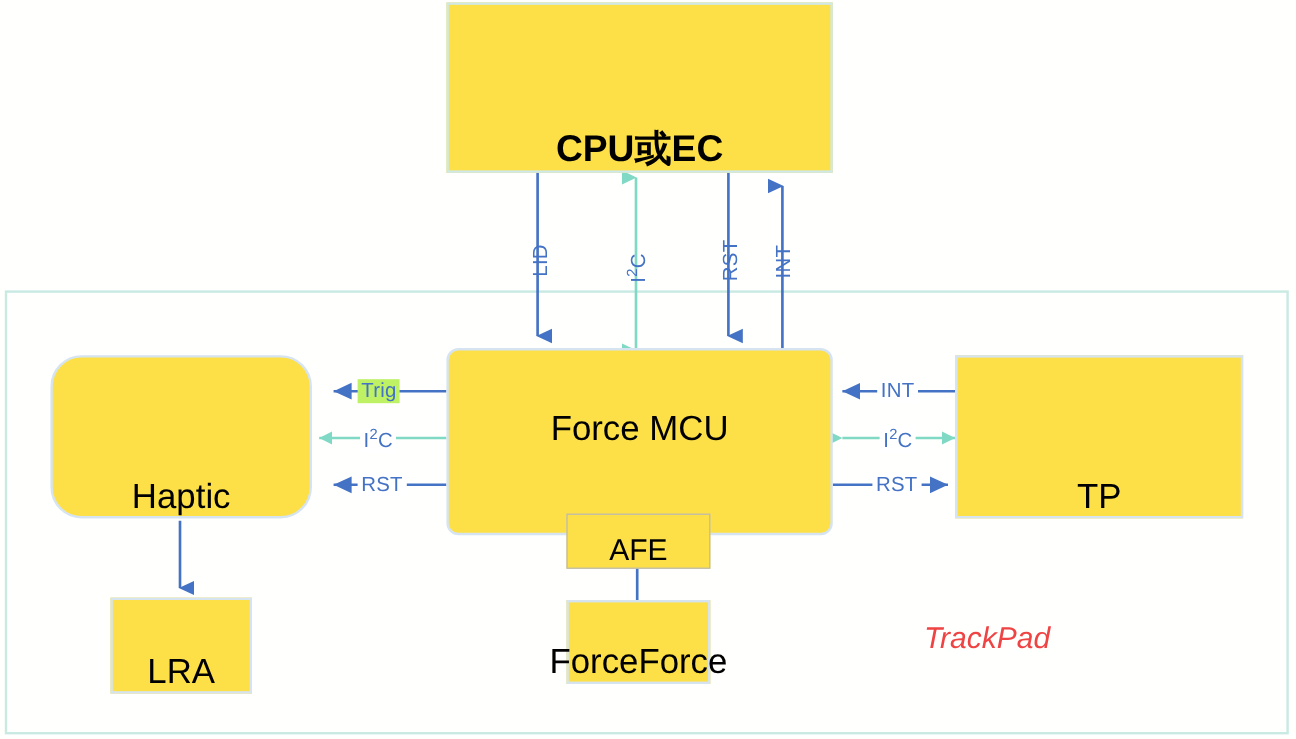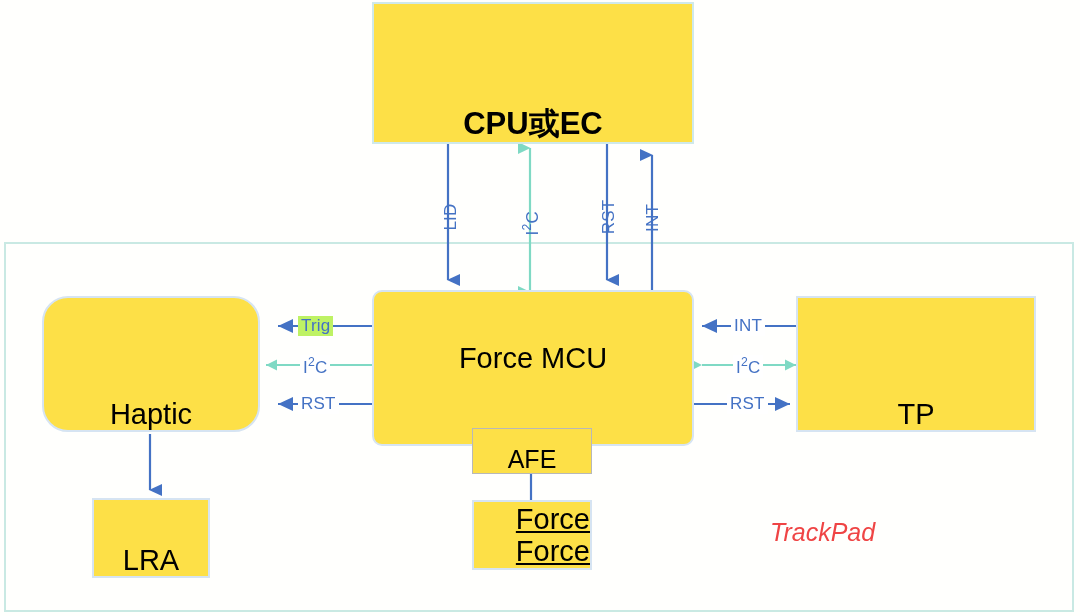--- a/index.html
+++ b/index.html
@@ -163,20 +163,20 @@
   </div>
 
   <div class="box blue-box" style="left:796px; top:296px; width:240px; height:136px;">
     <span>TP</span>
   </div>
 
   <div class="box blue-box" style="left:92px; top:498px; width:118px; height:80px;">
     <span>LRA</span>
   </div>
 
-  <div class="box blue-box" style="left:472px; top:500px; width:120px; height:70px; flex-direction:column;text-decoration:underline;">
+  <div class="box blue-box" style="left:472px; top:500px; width:120px; height:70px; flex-direction:row;">
     <span>Force</span>
     <span>Force</span>
   </div>
 
   <div class="trackpad-label" style="left:770px; top:518px;">TrackPad</div>
 
 </div>
 
 </body></html>

